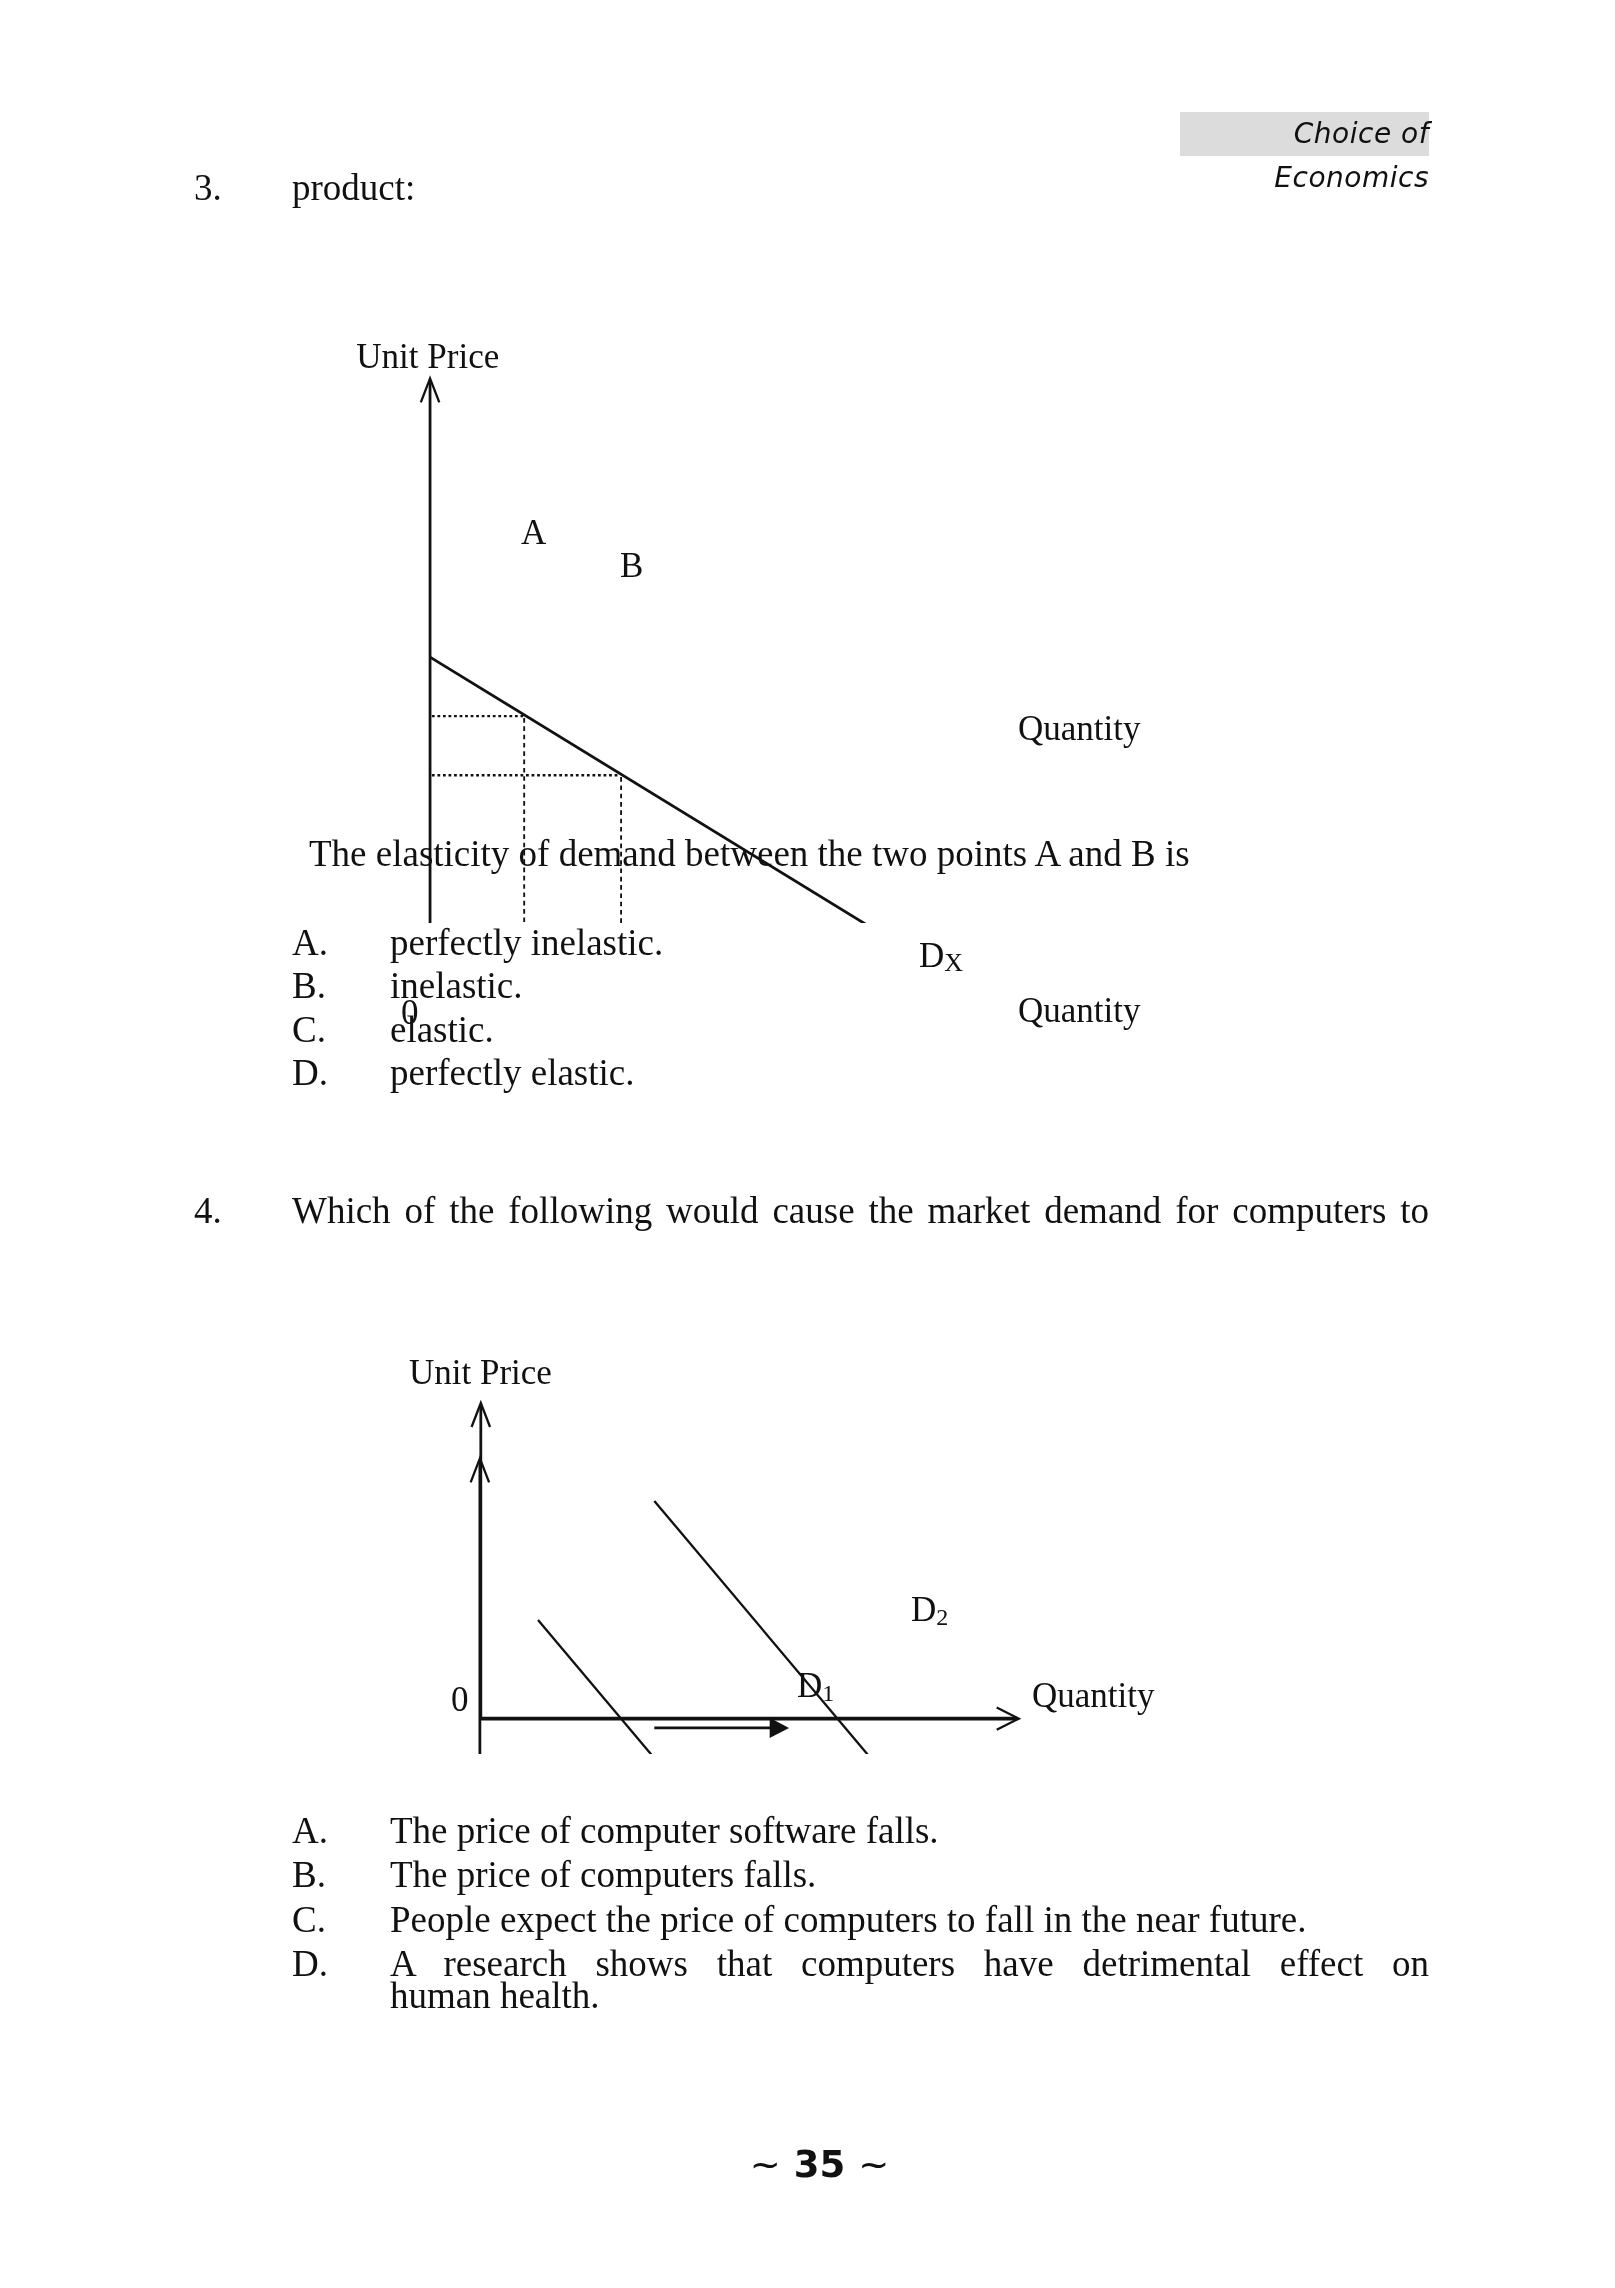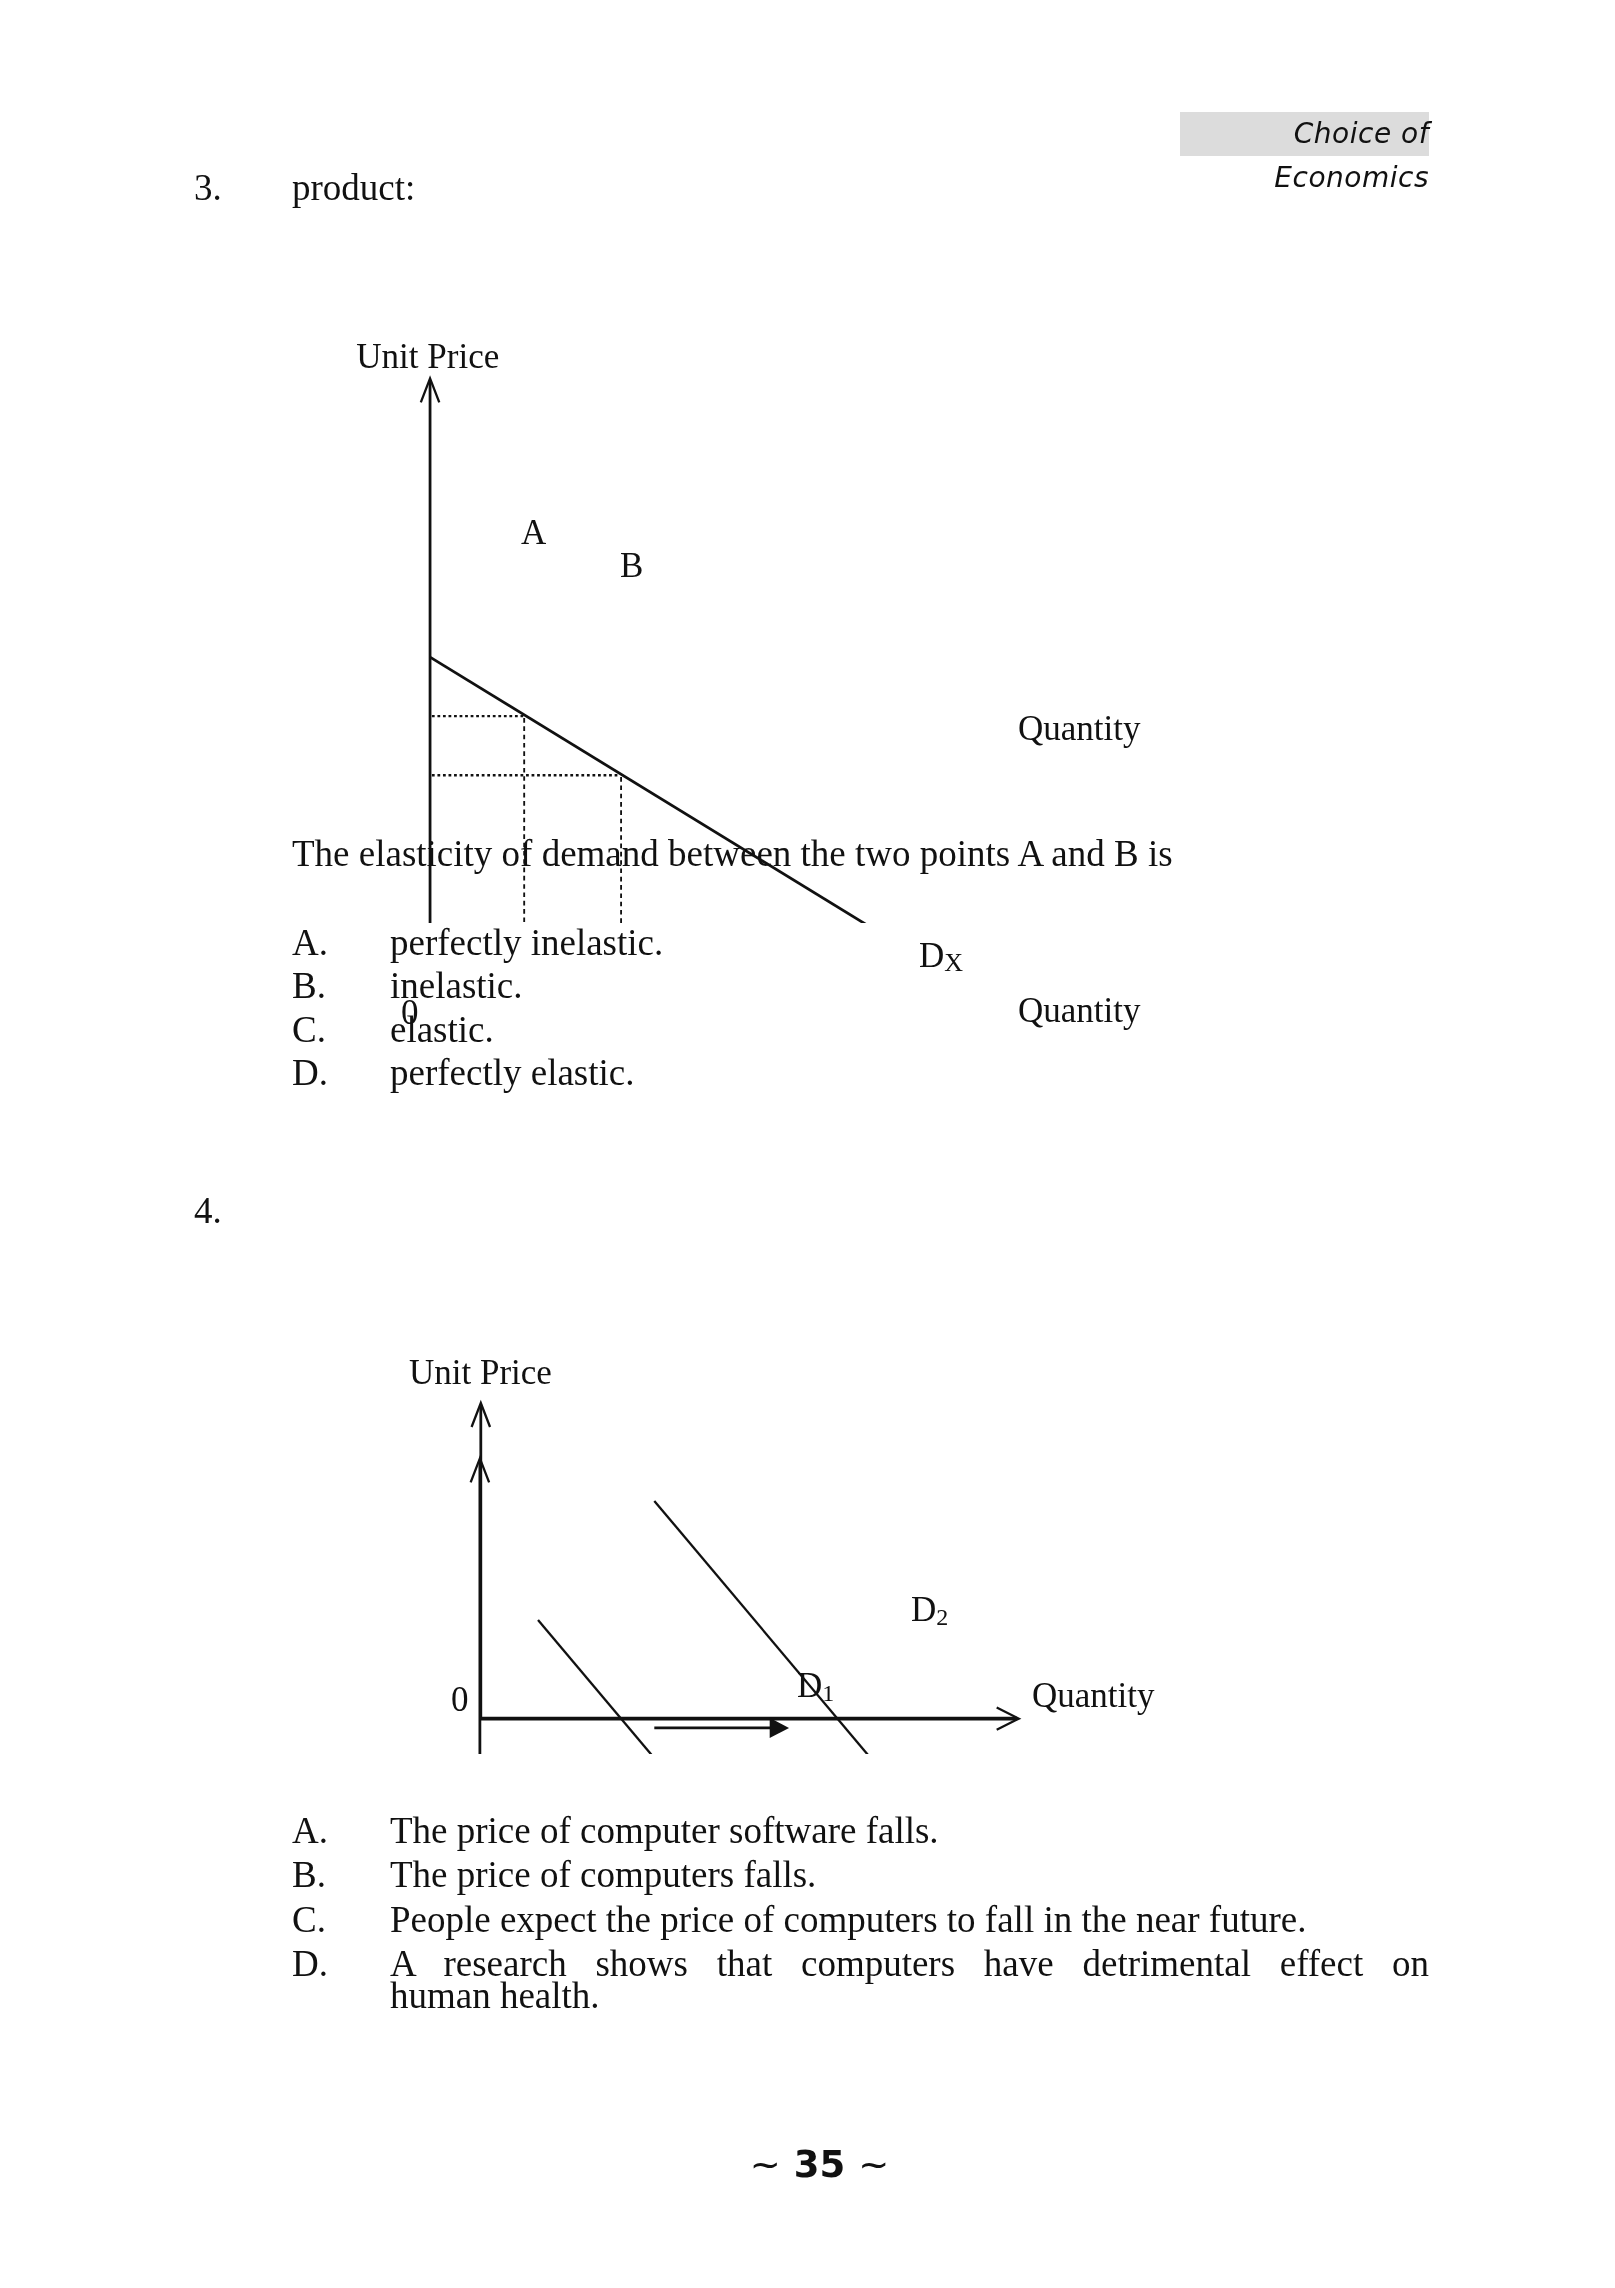--- a/index.html
+++ b/index.html
@@ -55,21 +55,21 @@
 
 <svg class="abs" style="left:0; top:0;" width="1615" height="1108" viewBox="0 0 1750 1200">
   <text x="434" y="812" font-size="38"></text>
 </svg>
 <div class="abs" style="left:521px; top:513px; font-size:35px;">A</div>
 <div class="abs" style="left:620px; top:546px; font-size:35px;">B</div>
 <div class="abs" style="left:919px; top:936px; font-size:35px;"><span>D</span><sub style="font-size:26px; vertical-align:-3.7px;">X</sub></div>
 <div class="abs" style="left:1018px; top:991px; font-size:35px;">Quantity</div>
 <div class="abs" style="left:401px; top:993px; font-size:35px;">0</div>
 
-<div class="abs qtext" style="left:292px; top:832px; white-space:nowrap;">The elasticity of demand between the two points A and B is</div>
+<div class="abs qtext" style="left:309px; top:832px; white-space:nowrap;">The elasticity of demand between the two points A and B is</div>
 <div class="abs opt" style="left:292px; top:921px; width:1108px; height:185px;">
   <div style="position:absolute; top:0; left:0; width:100%;">
       <span class="letter">A.</span>
       <span class="otext">perfectly inelastic.</span>
     </div>
   <div style="position:absolute; top:43px; left:0; width:100%;">
       <span class="letter">B.</span>
       <span class="otext">inelastic.</span>
     </div>
   <div style="position:absolute; top:87px; left:0; width:100%;">
@@ -77,20 +77,21 @@
       <span class="otext">elastic.</span>
     </div>
   <div style="position:absolute; top:130px; left:0; width:100%;">
       <span class="letter">D.</span>
       <span class="otext">perfectly elastic.</span>
     </div>
 </div>
 
 <div class="abs qnum" style="left:194px; top:1189px;">4.</div>
 <div class="abs qtext" style="left:292px; top:1189px; width:1137px;">
+  <span class="j">Which of the following would cause the market demand for computers to</span>
 </div>
 
 <svg class="abs" style="left:0; top:0;" width="1615" height="1754" viewBox="0 0 1750 1900">
   <line x1="521" y1="1862" x2="521" y2="1522" stroke="#111" stroke-width="3"></line>
   <polyline points="511,1546 521,1520 531,1546" fill="none" stroke="#111" stroke-width="2.5"></polyline>
   <line x1="521" y1="1862" x2="1102" y2="1862" stroke="#111" stroke-width="4"></line>
   <polyline points="1080,1850 1104,1862 1080,1874" fill="none" stroke="#111" stroke-width="2.5"></polyline>
   <line x1="584" y1="1755" x2="854" y2="2078" stroke="#111" stroke-width="2.5" style="display:none"></line>
   <line x1="583" y1="1630" x2="853" y2="1810" stroke="#111" stroke-width="2.5" style="display:none"></line>
 </svg>

